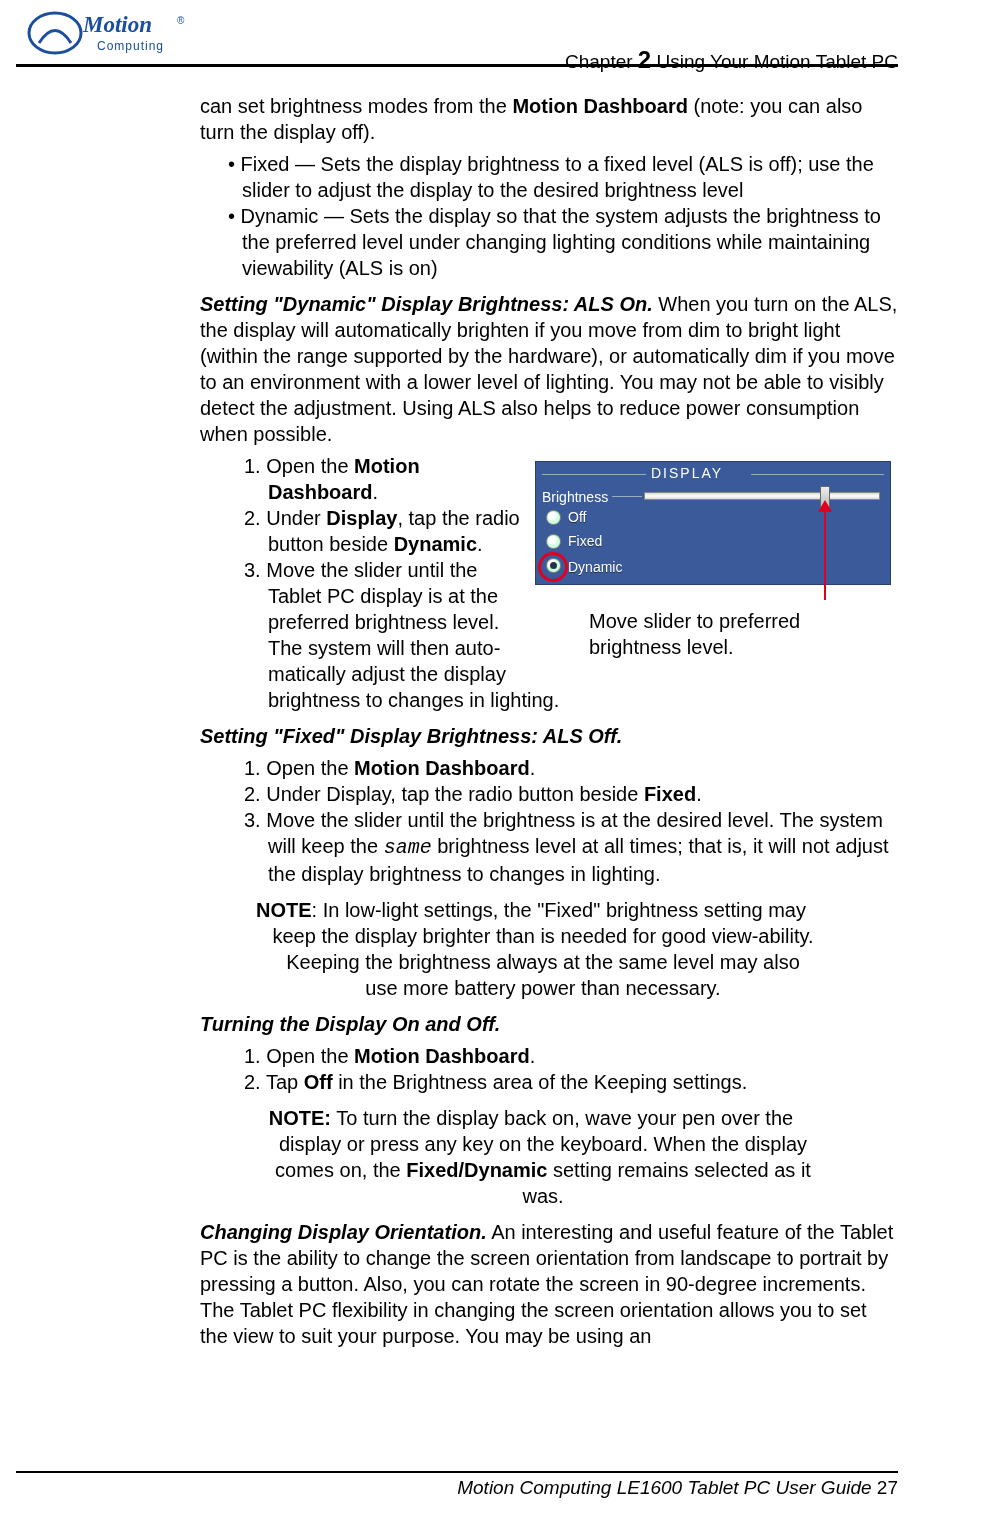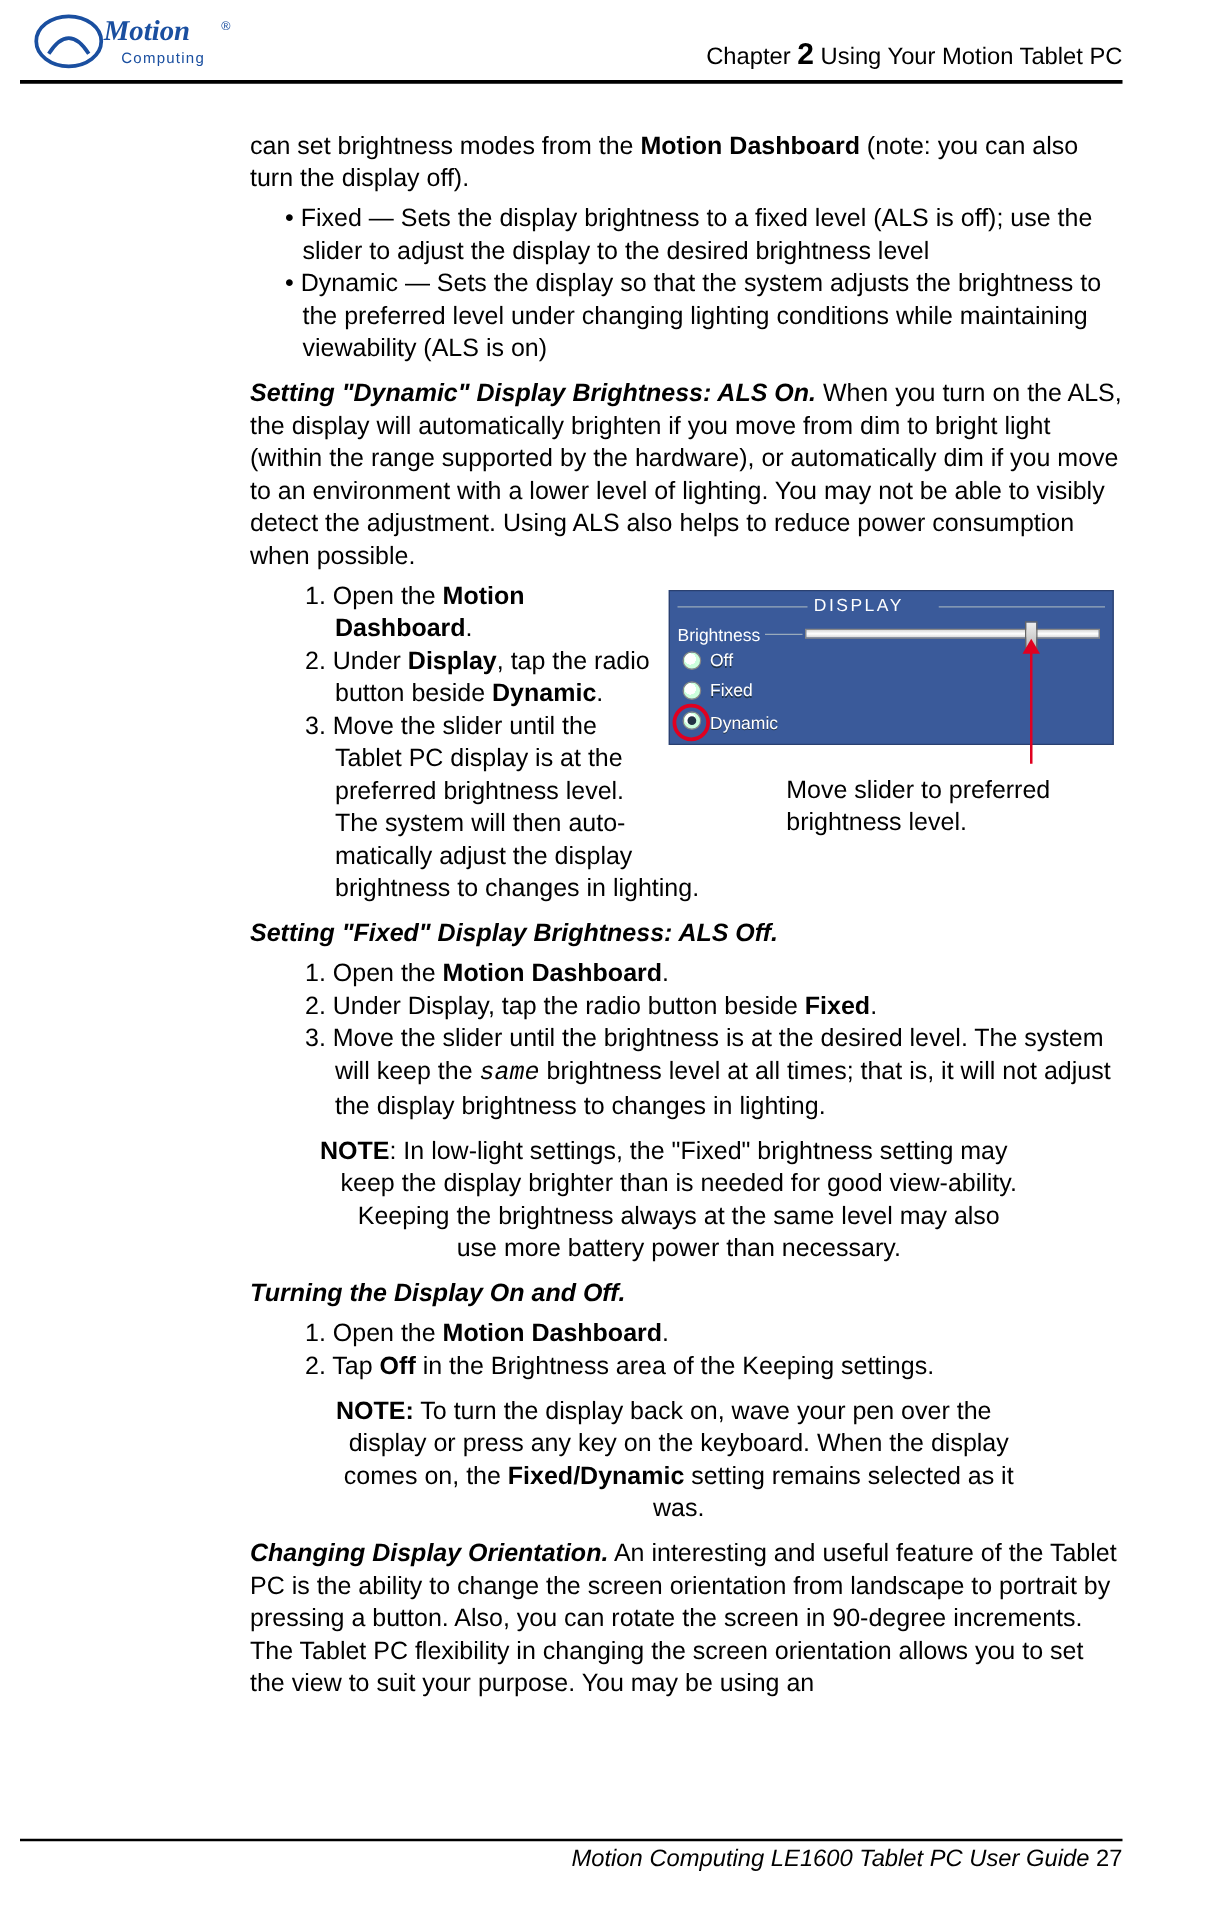--- a/index.html
+++ b/index.html
@@ -7,38 +7,38 @@
       width: 982px;
       height: 1529px;
       font-family: Arial, Helvetica, sans-serif;
       font-size: 20px;
       line-height: 1.3;
       background: #fff;
       color: #000;
       position: relative;
     }
     .page {
-      padding: 24px 84px 0 200px;
+      padding: 13px 84px 0 200px;
     }
     .header {
       position: absolute;
       top: 8px;
       left: 16px;
       right: 84px;
       height: 58px;
     }
     .logo {
       position: absolute;
       left: 11px;
       top: 0;
     }
     .chapter-line {
       position: absolute;
       right: 0;
-      top: 20px;
+      top: 36px;
       font-size: 19px;
     }
     .chapter-line .num {
       font-family: "Arial Black", Arial, sans-serif;
       font-weight: 900;
       font-size: 24px;
     }
     .hr-top {
       border: none;
       border-top: 3px solid #000;
@@ -112,21 +112,21 @@
       position: absolute; left: 288px; top: 46px; width: 2px; height: 92px;
       background: #e00020;
     }
     .red-arrow-head {
       position: absolute; left: 282px; top: 38px; width: 0; height: 0;
       border-left: 7px solid transparent; border-right: 7px solid transparent;
       border-bottom: 12px solid #e00020;
     }
     .fig-cap {
       margin-top: 24px;
-      margin-left: 94px;
+      margin-left: 54px;
       font-size: 20px;
       line-height: 1.28;
     }
     .note-block {
       margin-top: 10px;
       margin-bottom: 10px;
       padding-right: 80px;
       text-align: center;
     }
     .footer-hr {

